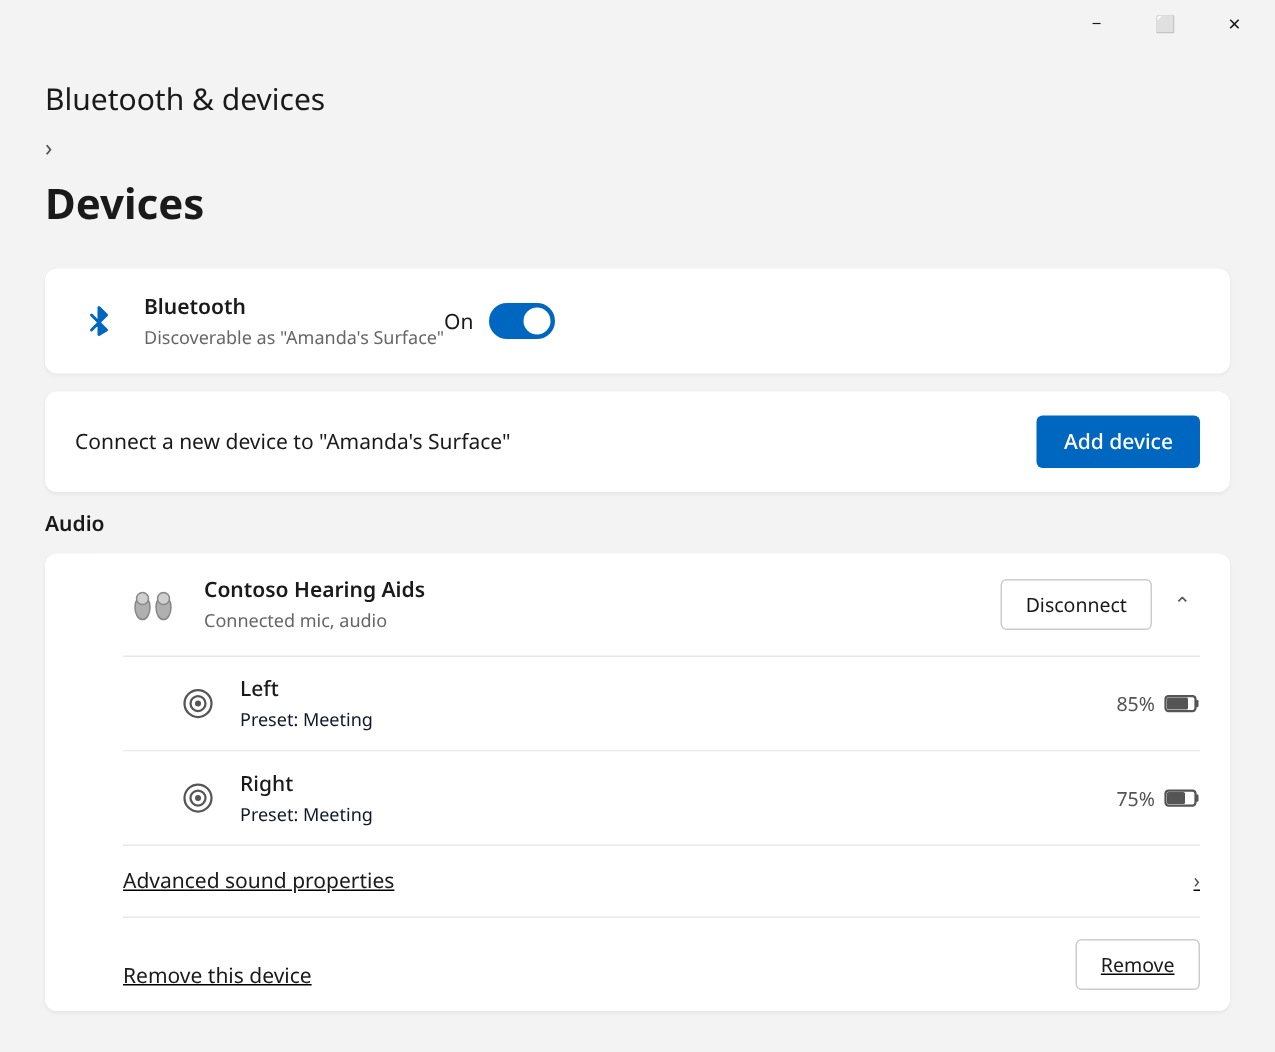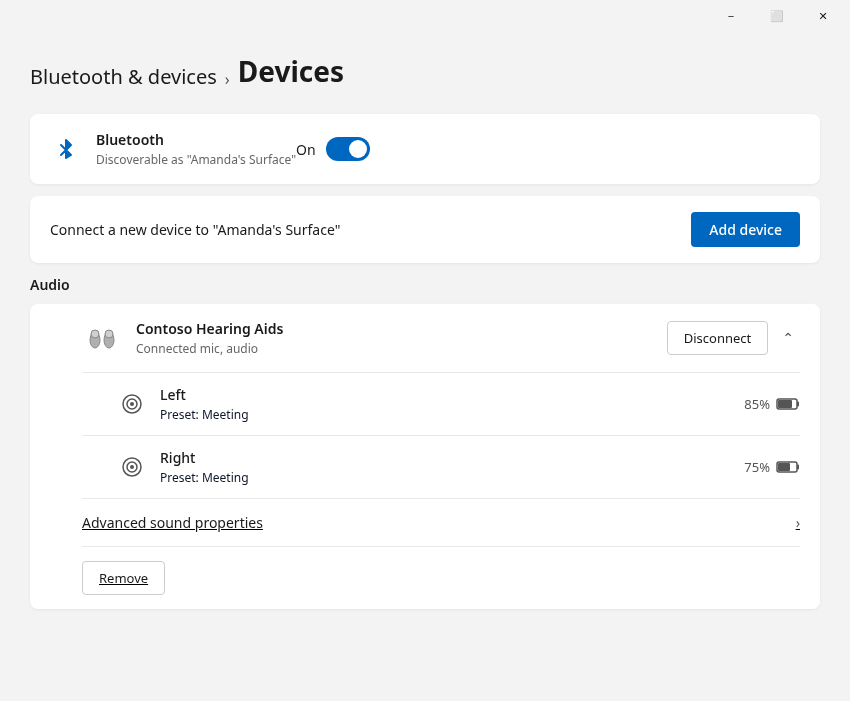--- a/index.html
+++ b/index.html
@@ -35,23 +35,24 @@
     }
 
     
     .main {
       padding: 20px 30px 30px 30px;
     }
 
     
     .page-title {
       display: flex;
-      align-items: flex-end;
+      align-items: flex-start;
       gap: 8px;
       margin-bottom: 24px;
+      flex-direction: column;
     }
     .page-title .parent {
       font-size: 20px;
       font-weight: 400;
       color: #1a1a1a;
       cursor: pointer;
     }
     .page-title .chevron {
       font-size: 16px;
       color: #555;
@@ -442,18 +443,19 @@
     </div>
 
     <div class="sub-divider"></div>
     <div class="action-row">
       <span class="action-label">Advanced sound properties</span>
       <span class="chevron-right">›</span>
     </div>
 
     <div class="sub-divider"></div>
     <div class="action-row" style="cursor:default;">
+      <span class="action-label">Remove this device</span>
       <button class="remove-btn">Remove</button>
     </div>
 
   </div>
 
 </div>
 
 </body></html>

